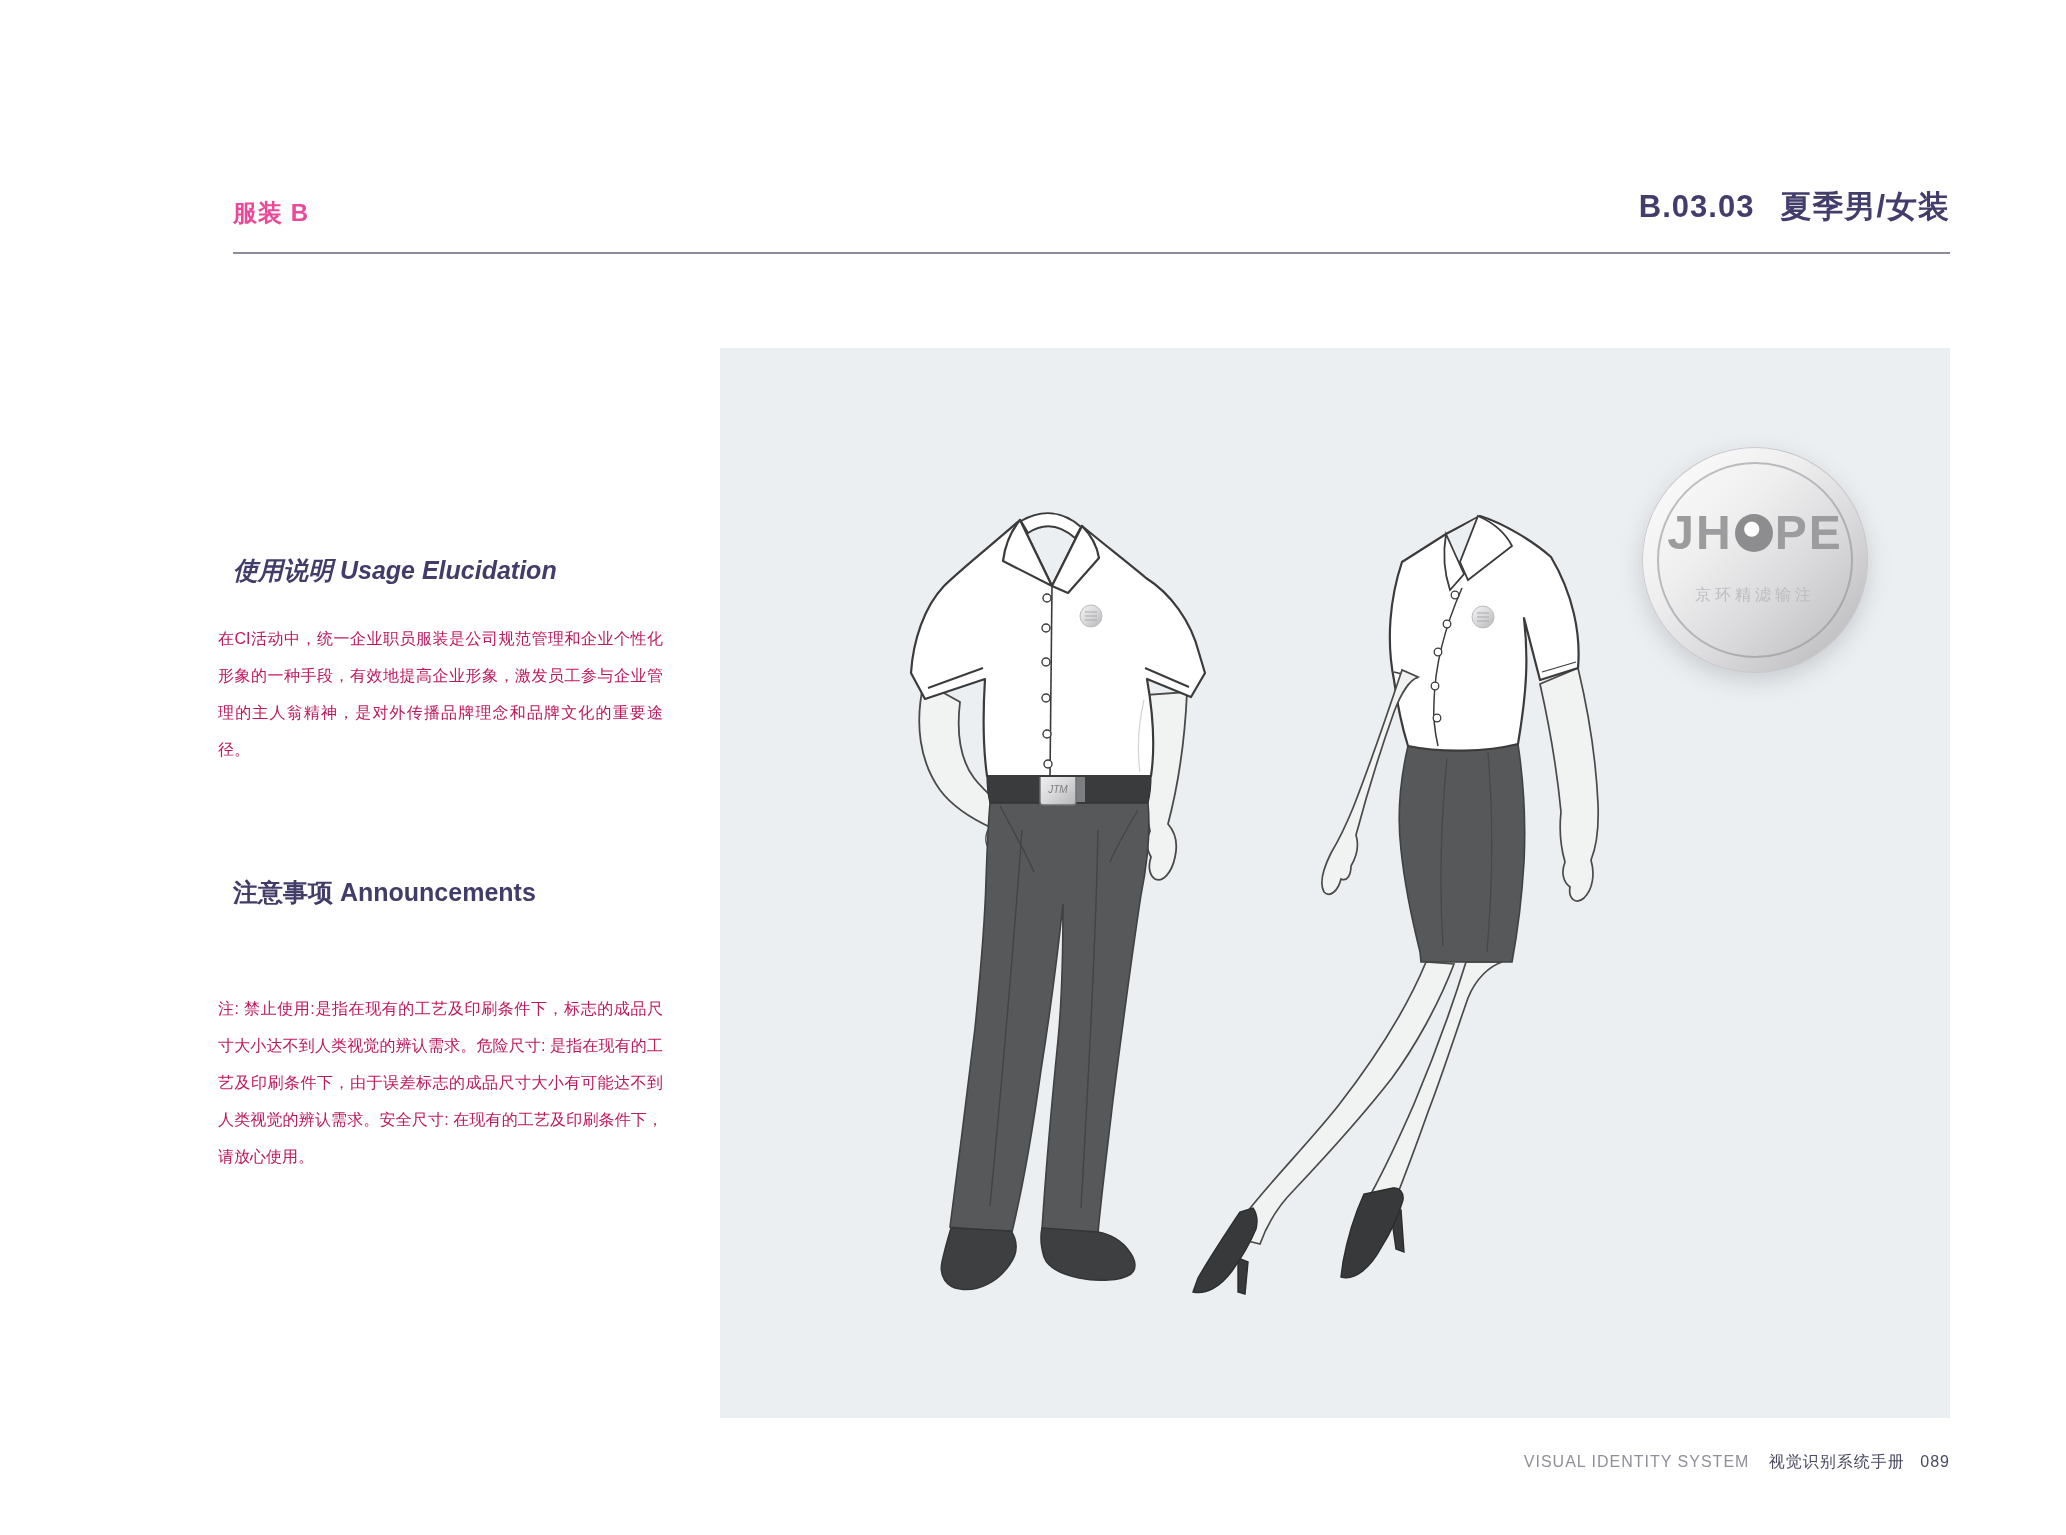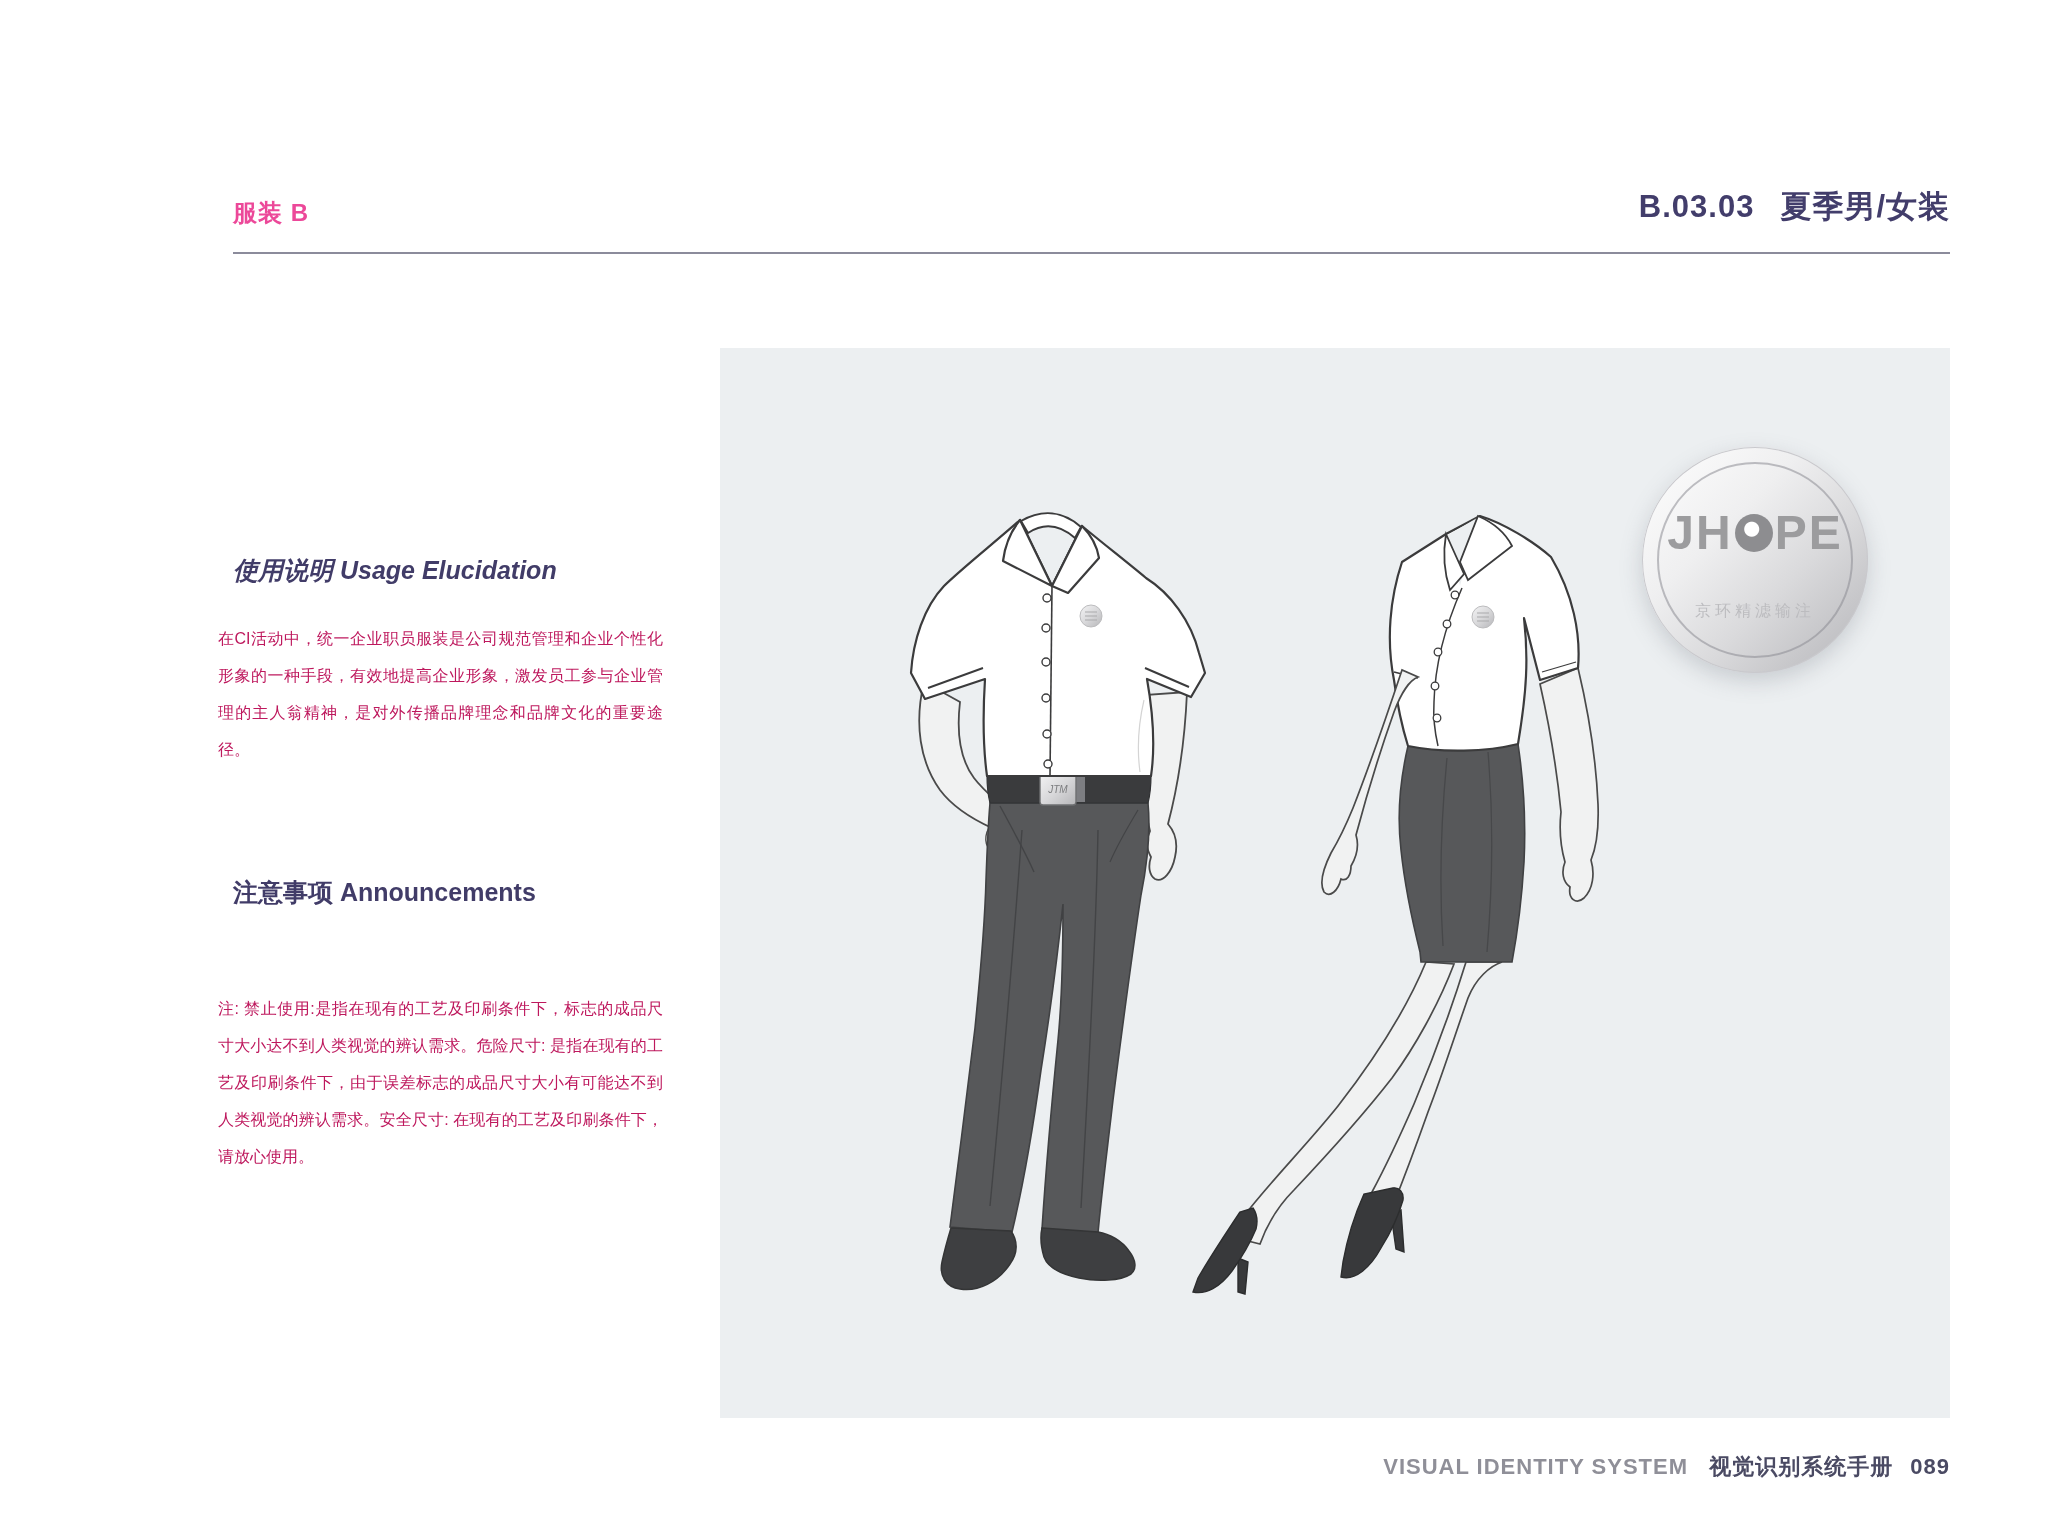--- a/index.html
+++ b/index.html
@@ -59,26 +59,26 @@
     margin-top:62px;display:flex;align-items:center;
     font-size:48px;font-weight:700;letter-spacing:2px;color:#9c9c9e;
     line-height:1;
   }
   .swirl{
     width:38px;height:38px;margin:0 2px;border-radius:50%;
     background:radial-gradient(circle at 44% 40%, #ffffff 0 7px, #8d8d90 8px 100%);
     display:inline-block;
   }
   .jbadge-tagline{
-    margin-top:24px;font-size:16px;letter-spacing:4px;color:#bcbcbf;
+    margin-top:8px;font-size:16px;letter-spacing:4px;color:#bcbcbf;
   }
   
   .footer{
     position:absolute;right:116px;top:1452px;
-    font-size:22px;letter-spacing:1px;white-space:nowrap;font-weight:bold;
+    font-size:16px;letter-spacing:1px;white-space:nowrap;
   }
   .footer .en{color:#8f8f98;margin-right:14px;}
   .footer .zh{color:#4a4a63;margin-right:10px;}
   .footer .num{color:#4a4a63;}
 </style>
 </head>
 <body>
 
 <div class="section-label">服装 B</div>
 <div class="page-title">

